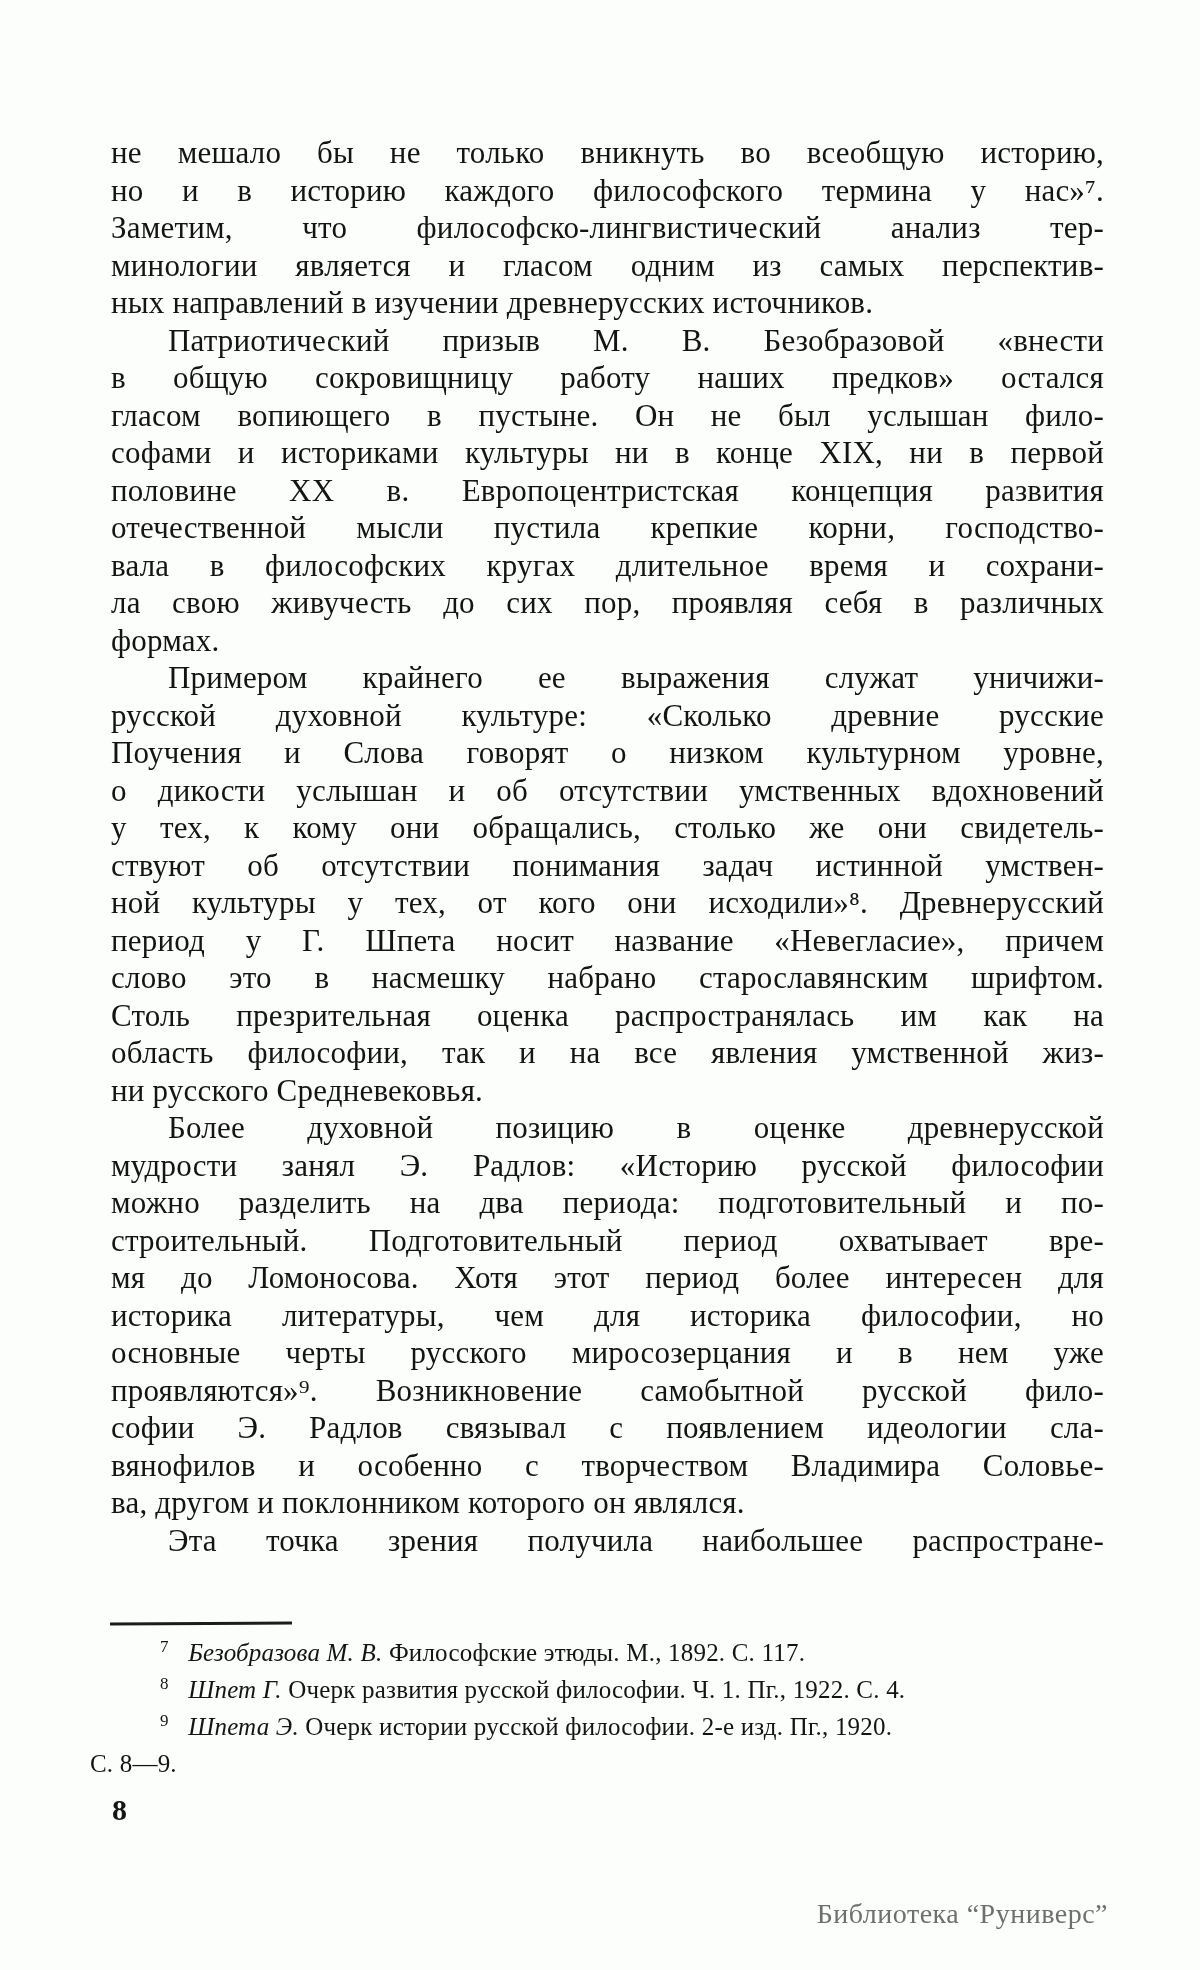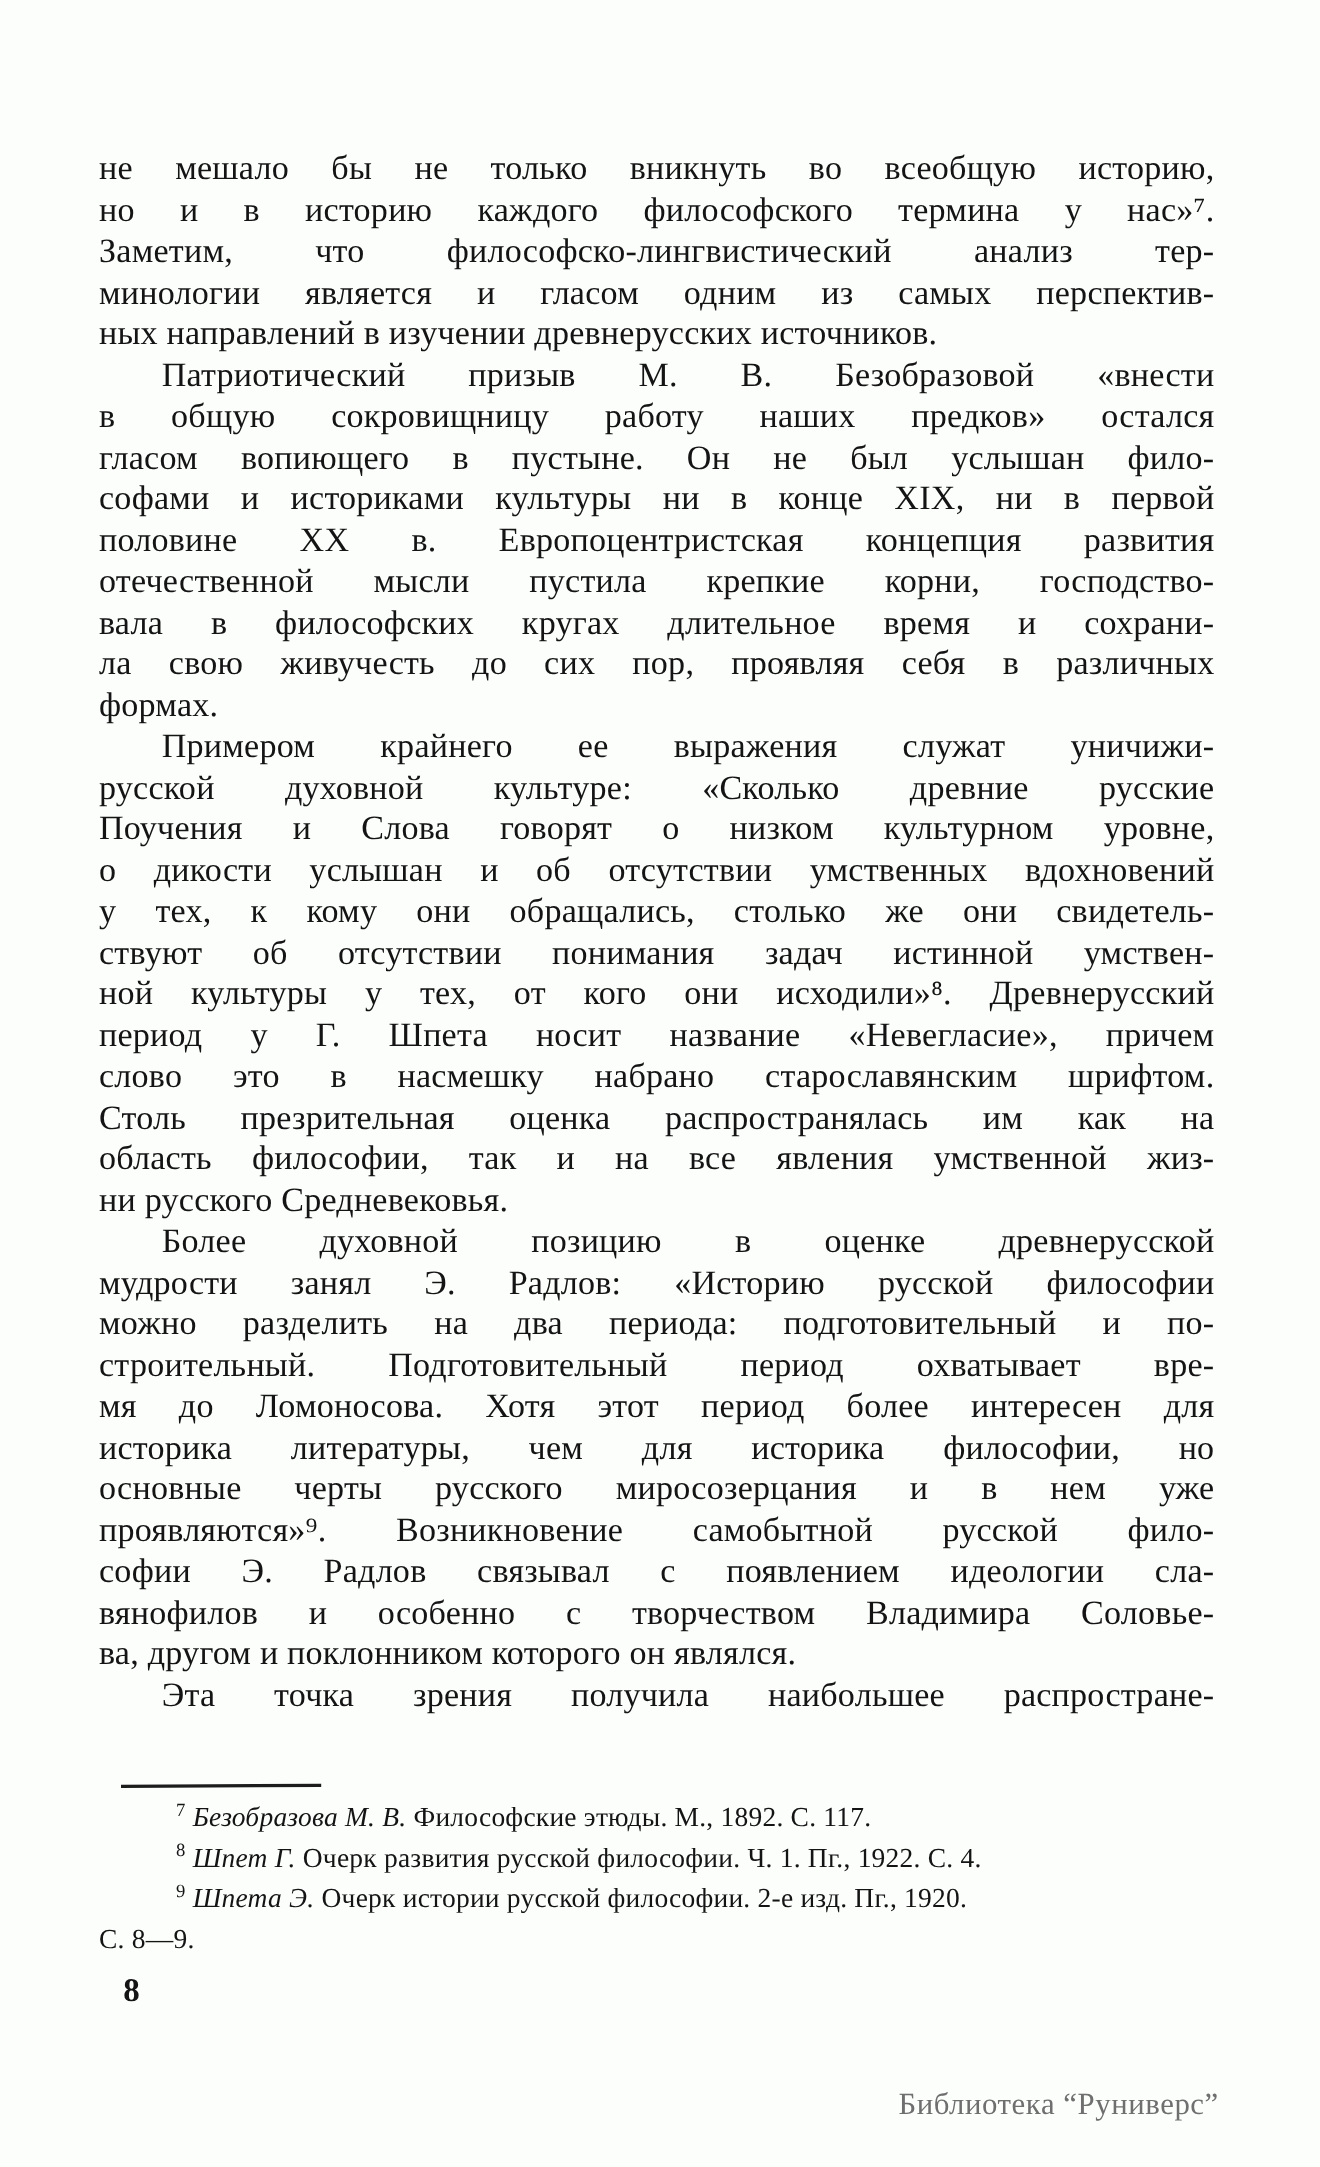--- a/index.html
+++ b/index.html
@@ -22,20 +22,21 @@
     top: 134px;
     width: 1014px;
     font-size: 31px;
     line-height: 37.5px;
     letter-spacing: 0.2px;
   }
   .line {
     text-align: justify;
     text-align-last: justify;
     white-space: normal;
+    margin-left: 21px;
   }
   .line.last {
     text-align-last: left;
   }
   .line.indent {
     text-indent: 57px;
   }
   .footnotes {
     position: absolute;
     left: 90px;
@@ -54,20 +55,21 @@
   }
   .fn-line {
     text-indent: 70px;
   }
   .fn-line .fn-marker {
     font-size: 17px;
     line-height: 0;
   }
   .fn-author {
     font-style: italic;
+    margin-left: 13px;
   }
   .fn-cont {
     text-indent: 0;
   }
   .page-number {
     position: absolute;
     left: 112px;
     top: 1793px;
     font-size: 30px;
     font-weight: bold;

